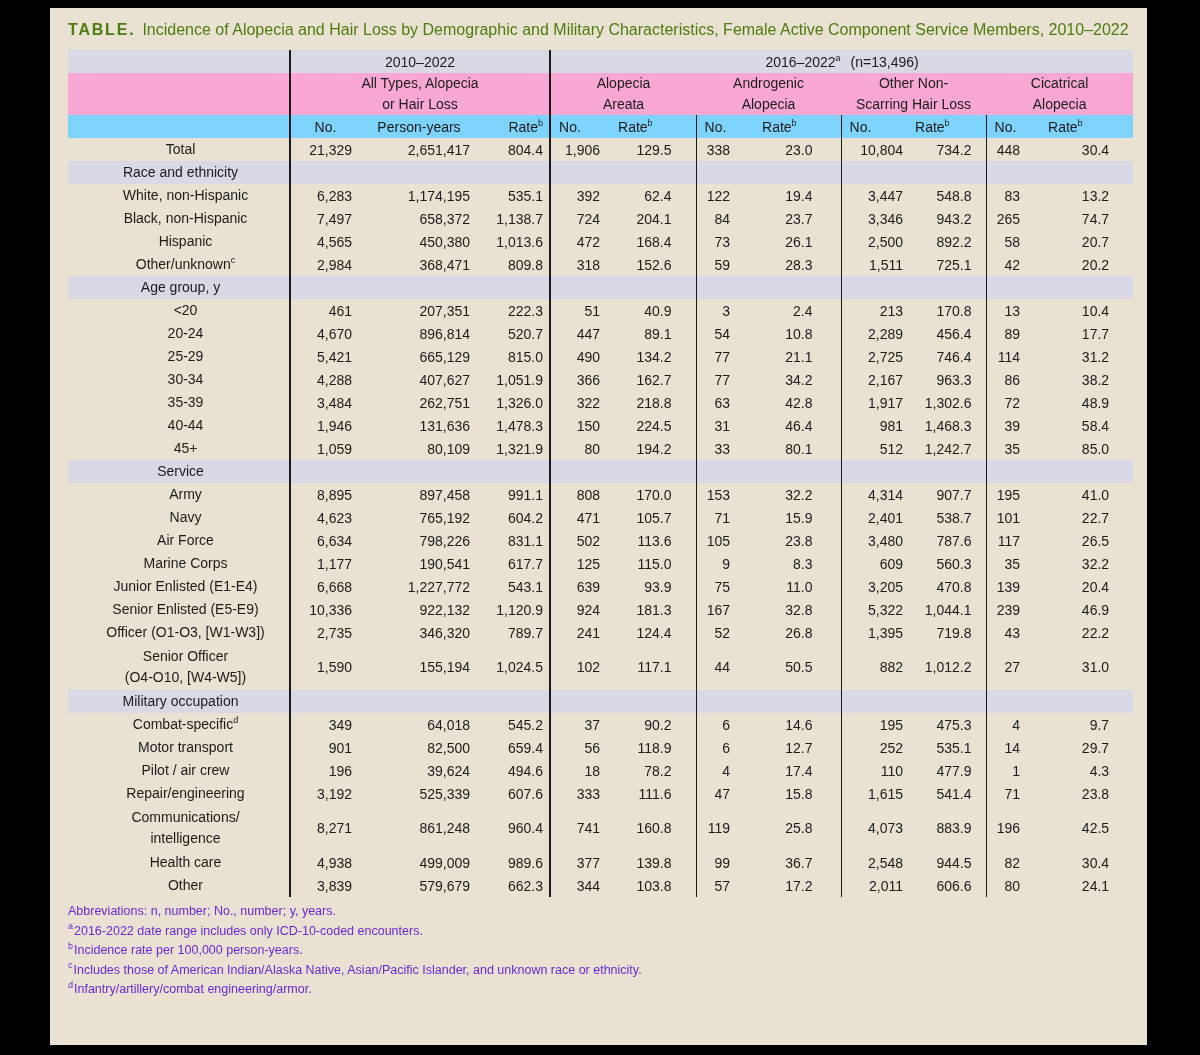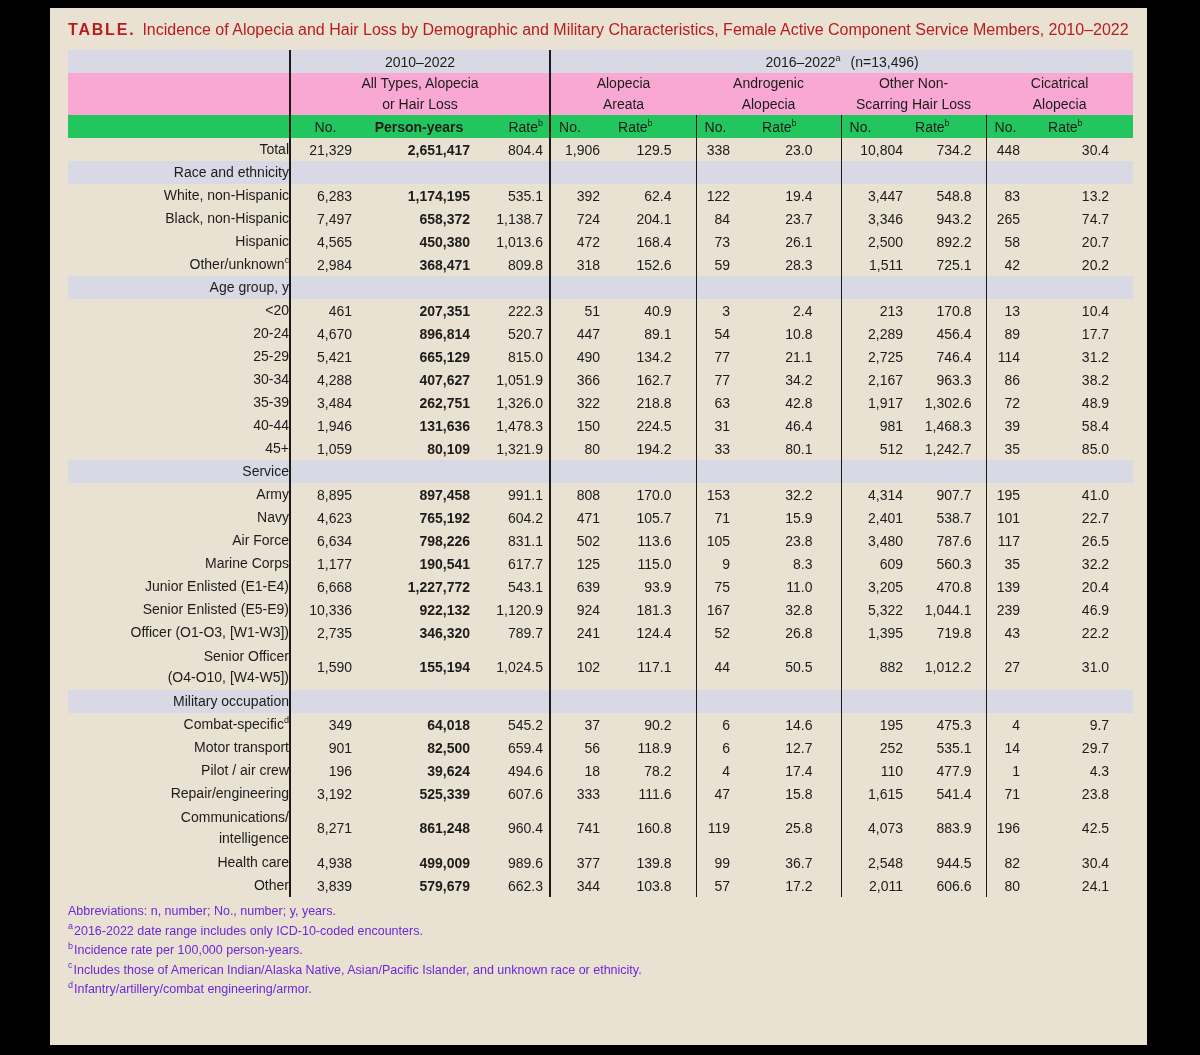--- a/index.html
+++ b/index.html
@@ -11,53 +11,53 @@
   }
   .content {
     position:absolute; left:50px; top:8px; width:1097px; height:1037px;
     background:#e9e1d1; overflow:hidden;
   }
   .inner { padding:6px 0 0 18px; }
 
   
   .title {
     width:1065px; font-size:16px; line-height:23px; text-align:justify;
-    color:#b91c1c; margin:4px 0 9px 0;
+    color:#4d7c0f; margin:4px 0 9px 0;
   }
   .tprefix { font-weight:bold; letter-spacing:1.8px; margin-right:7px; }
 
   
   table.tbl { border-collapse:collapse; table-layout:fixed; width:1065px; }
   td {
     height:23px; font-size:14px; padding:0; vertical-align:middle;
     overflow:hidden; white-space:nowrap;
   }
   sup { font-size:9px; line-height:0; }
 
   
   .bl2 { border-left:2.5px solid #1a1a1a; }
   .bl1 { border-left:1.5px solid #1a1a1a; }
 
   
   tr.band1 td { background:#d8d9e5; text-align:center;margin-top:40px; }
   tr.band2 td { background:#f9a8d4; text-align:center; white-space:pre-line; line-height:21px; height:37px; }
-  tr.band3 td { background:#22c55e; }
+  tr.band3 td { background:#7dd3fc; }
   .nlab { margin-left:10px; }
 
   
   tr.section td { background:#d8d9e5; }
 
   
-  td.lbl { text-align:right; padding-left:4px; white-space:pre-line; line-height:21px; }
+  td.lbl { text-align:center; padding-left:4px; white-space:pre-line; line-height:21px; }
   td.lbl.indent { padding-left:14px; }
   tr.tall td { height:46px; }
 
   
   td.num { text-align:right; }
-  .c1 { padding-right:8px; }  .c2 { padding-right:8px;font-weight:bold; }  .c3 { padding-right:6px; }
+  .c1 { padding-right:8px; }  .c2 { padding-right:8px; }  .c3 { padding-right:6px; }
   .c4 { padding-right:18px; } .c5 { padding-right:24px; } .c6 { padding-right:32px; }
   .c7 { padding-right:28px; } .c8 { padding-right:12px; } .c9 { padding-right:14px; }
   .c10{ padding-right:28px; } .c11{ padding-right:24px; }
 
   
   tr.band3 td.c1, tr.band3 td.c2 { text-align:center; padding-right:0; }
   tr.band3 td.c4, tr.band3 td.c6, tr.band3 td.c8, tr.band3 td.c10 {
     text-align:left; padding-left:8px; padding-right:0;
   }
   tr.band3 td.c3 { text-align:right; }

